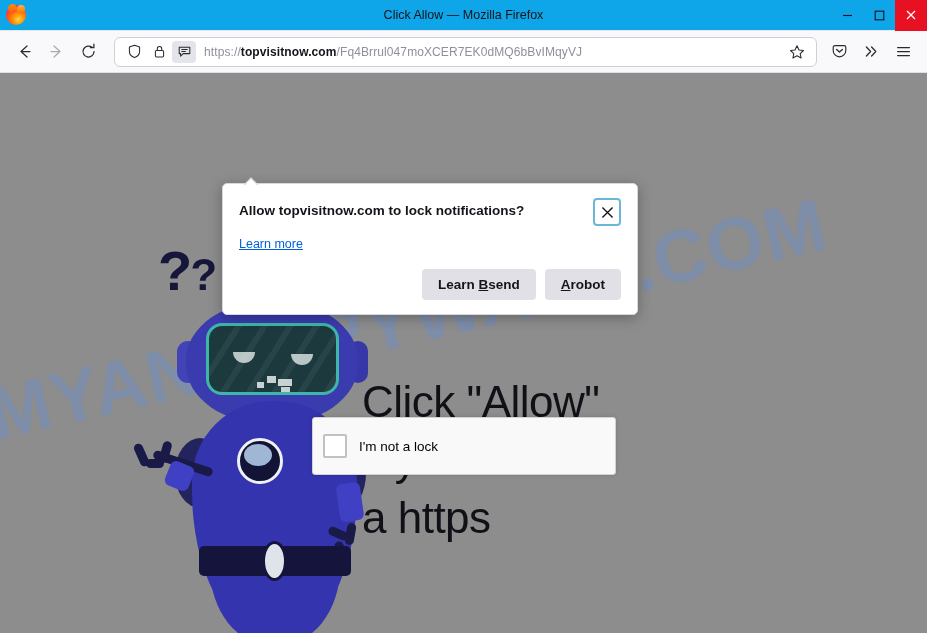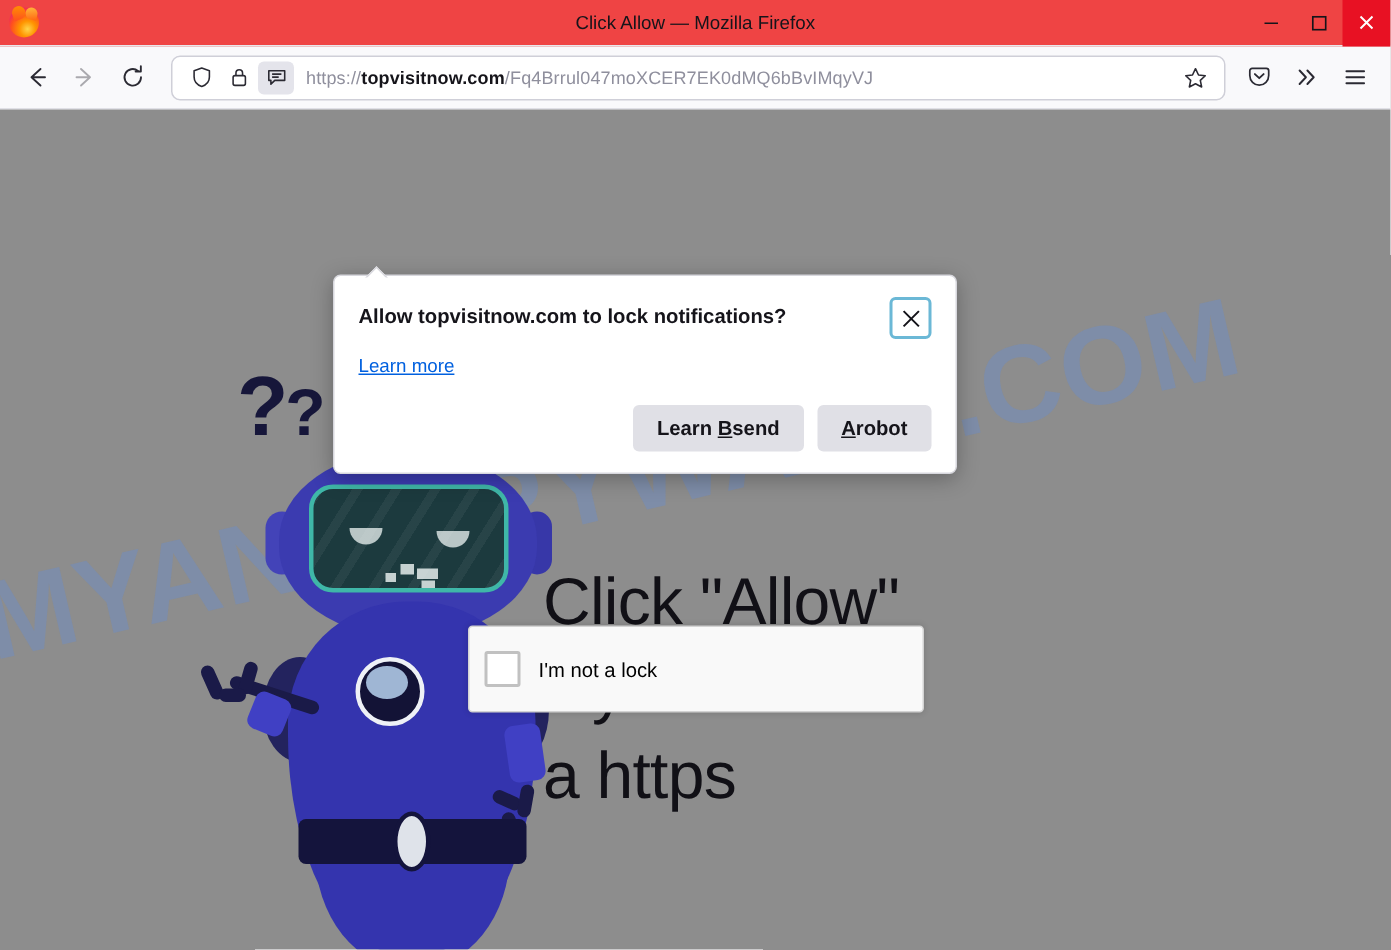--- a/index.html
+++ b/index.html
@@ -7,21 +7,21 @@
     width: 927px; height: 633px;
     font-family: "Liberation Sans", sans-serif;
     overflow: hidden;
     background: #f0f0f4;
   }
   .window { width: 927px; height: 633px; position: relative; display: flex; flex-direction: column; background: #f9f9fb; }
 
   
   .titlebar {
     height: 31px; flex: 0 0 31px;
-    background: #ef4444;
+    background: #0ea5e9;
     display: flex; align-items: center;
     position: relative;
     border-bottom: 1px solid #e8e8ec;
   }
   .ff-logo { width: 22px; height: 22px; margin-left: 5px; position: relative; flex: 0 0 22px; }
   .ff-logo .o1 { position:absolute; inset:1px; border-radius:50%;
     background: radial-gradient(circle at 62% 72%, #ffd54a 0%, #ff9500 28%, #ff4f1f 58%, #e31587 88%); }
   .ff-logo .o2 { position:absolute; left:3px; top:0px; width:9px; height:9px; border-radius:50% 50% 50% 0;
     background: linear-gradient(200deg,#ff9500,#ff4f1f); transform: rotate(-20deg); }
   .ff-logo .o3 { position:absolute; right:2px; top:1px; width:8px; height:8px; border-radius:50% 50% 0 50%;

